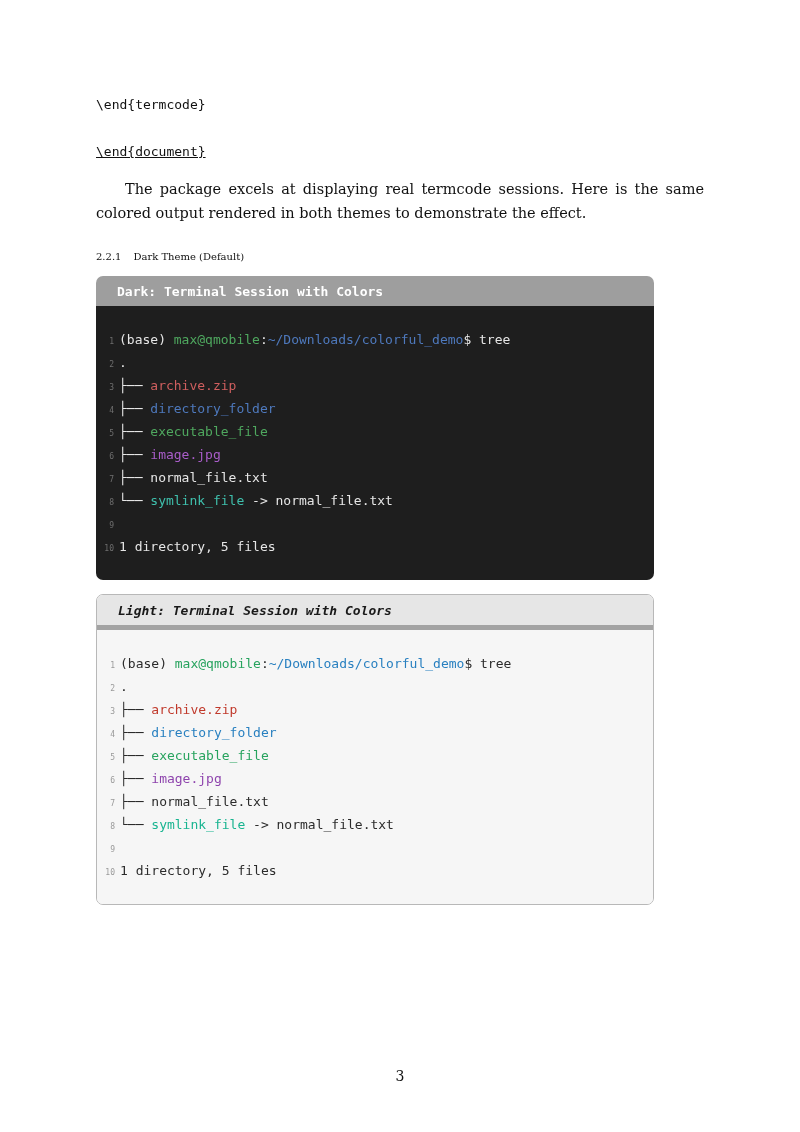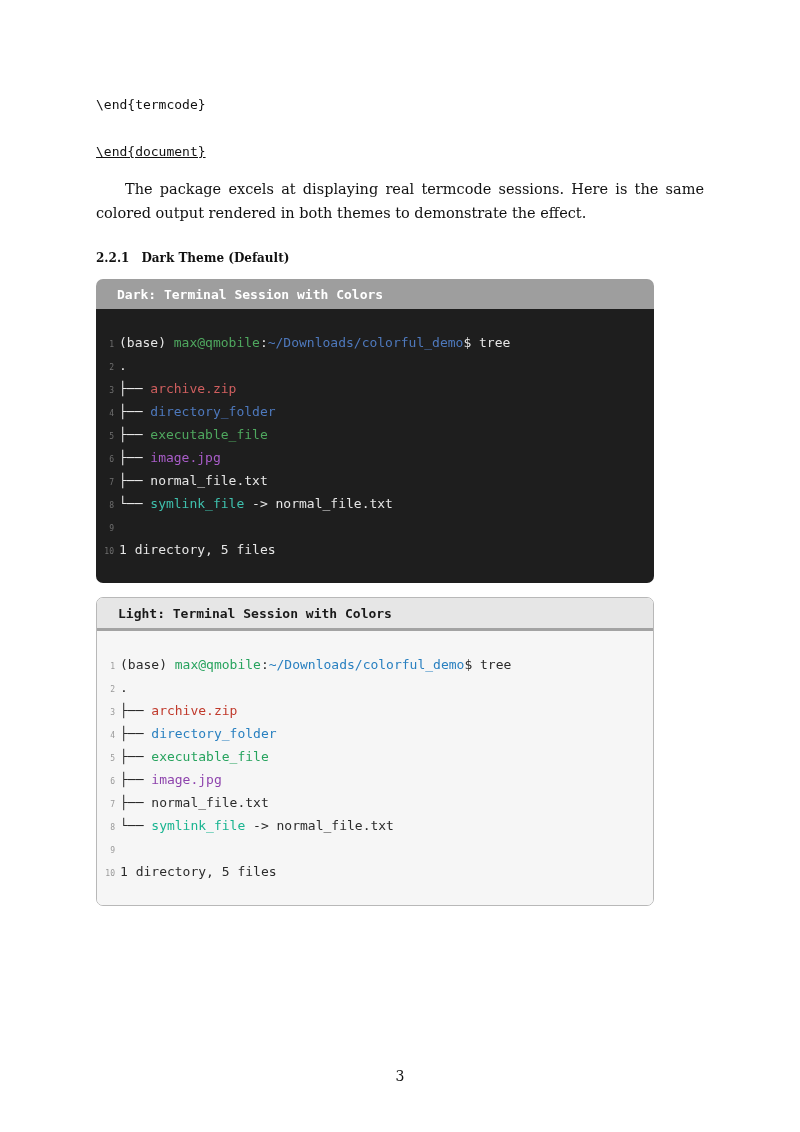--- a/index.html
+++ b/index.html
@@ -35,22 +35,22 @@
   p.intro {
     margin: 17px 0 0 0;
     font-size: 14.5px;
     line-height: 24px;
     text-align: justify;
     text-indent: 29px;
   }
 
   h3.subsection-heading {
     margin: 26px 0 0 0;
-    font-size: 12px;
-    font-weight: bold;
+    font-size: 10px;
+    font-weight: normal;
     font-family: "DejaVu Serif", serif;
   }
   h3 .sec-num { margin-right: 12px; }
   h3.light-sub { margin-top: 37px; }
 
   .terminal {
     margin-top: 14px;
     border-radius: 7px;
     overflow: hidden;
     width: 558px;
@@ -79,21 +79,21 @@
     flex: 0 0 12px;
     text-align: right;
     font-size: 8px;
     margin-right: 5px;
     user-select: none;
   }
   .line-code { white-space: pre; }
   .line-code:empty::before { content: "\00a0"; }
 
   .terminal.light-theme { border: 1px solid #b8b8b8; }
-  .terminal.light-theme .terminal-header { border-bottom: 3px solid #a3a3a3; }
+  .terminal.light-theme .terminal-header { border-bottom: 5px solid #a3a3a3; font-style: italic; }
 
   .page-number {
     position: absolute;
     bottom: 48px;
     left: 0;
     width: 100%;
     text-align: center;
     font-size: 14px;
     font-family: "DejaVu Serif", serif;
     color: #111;

